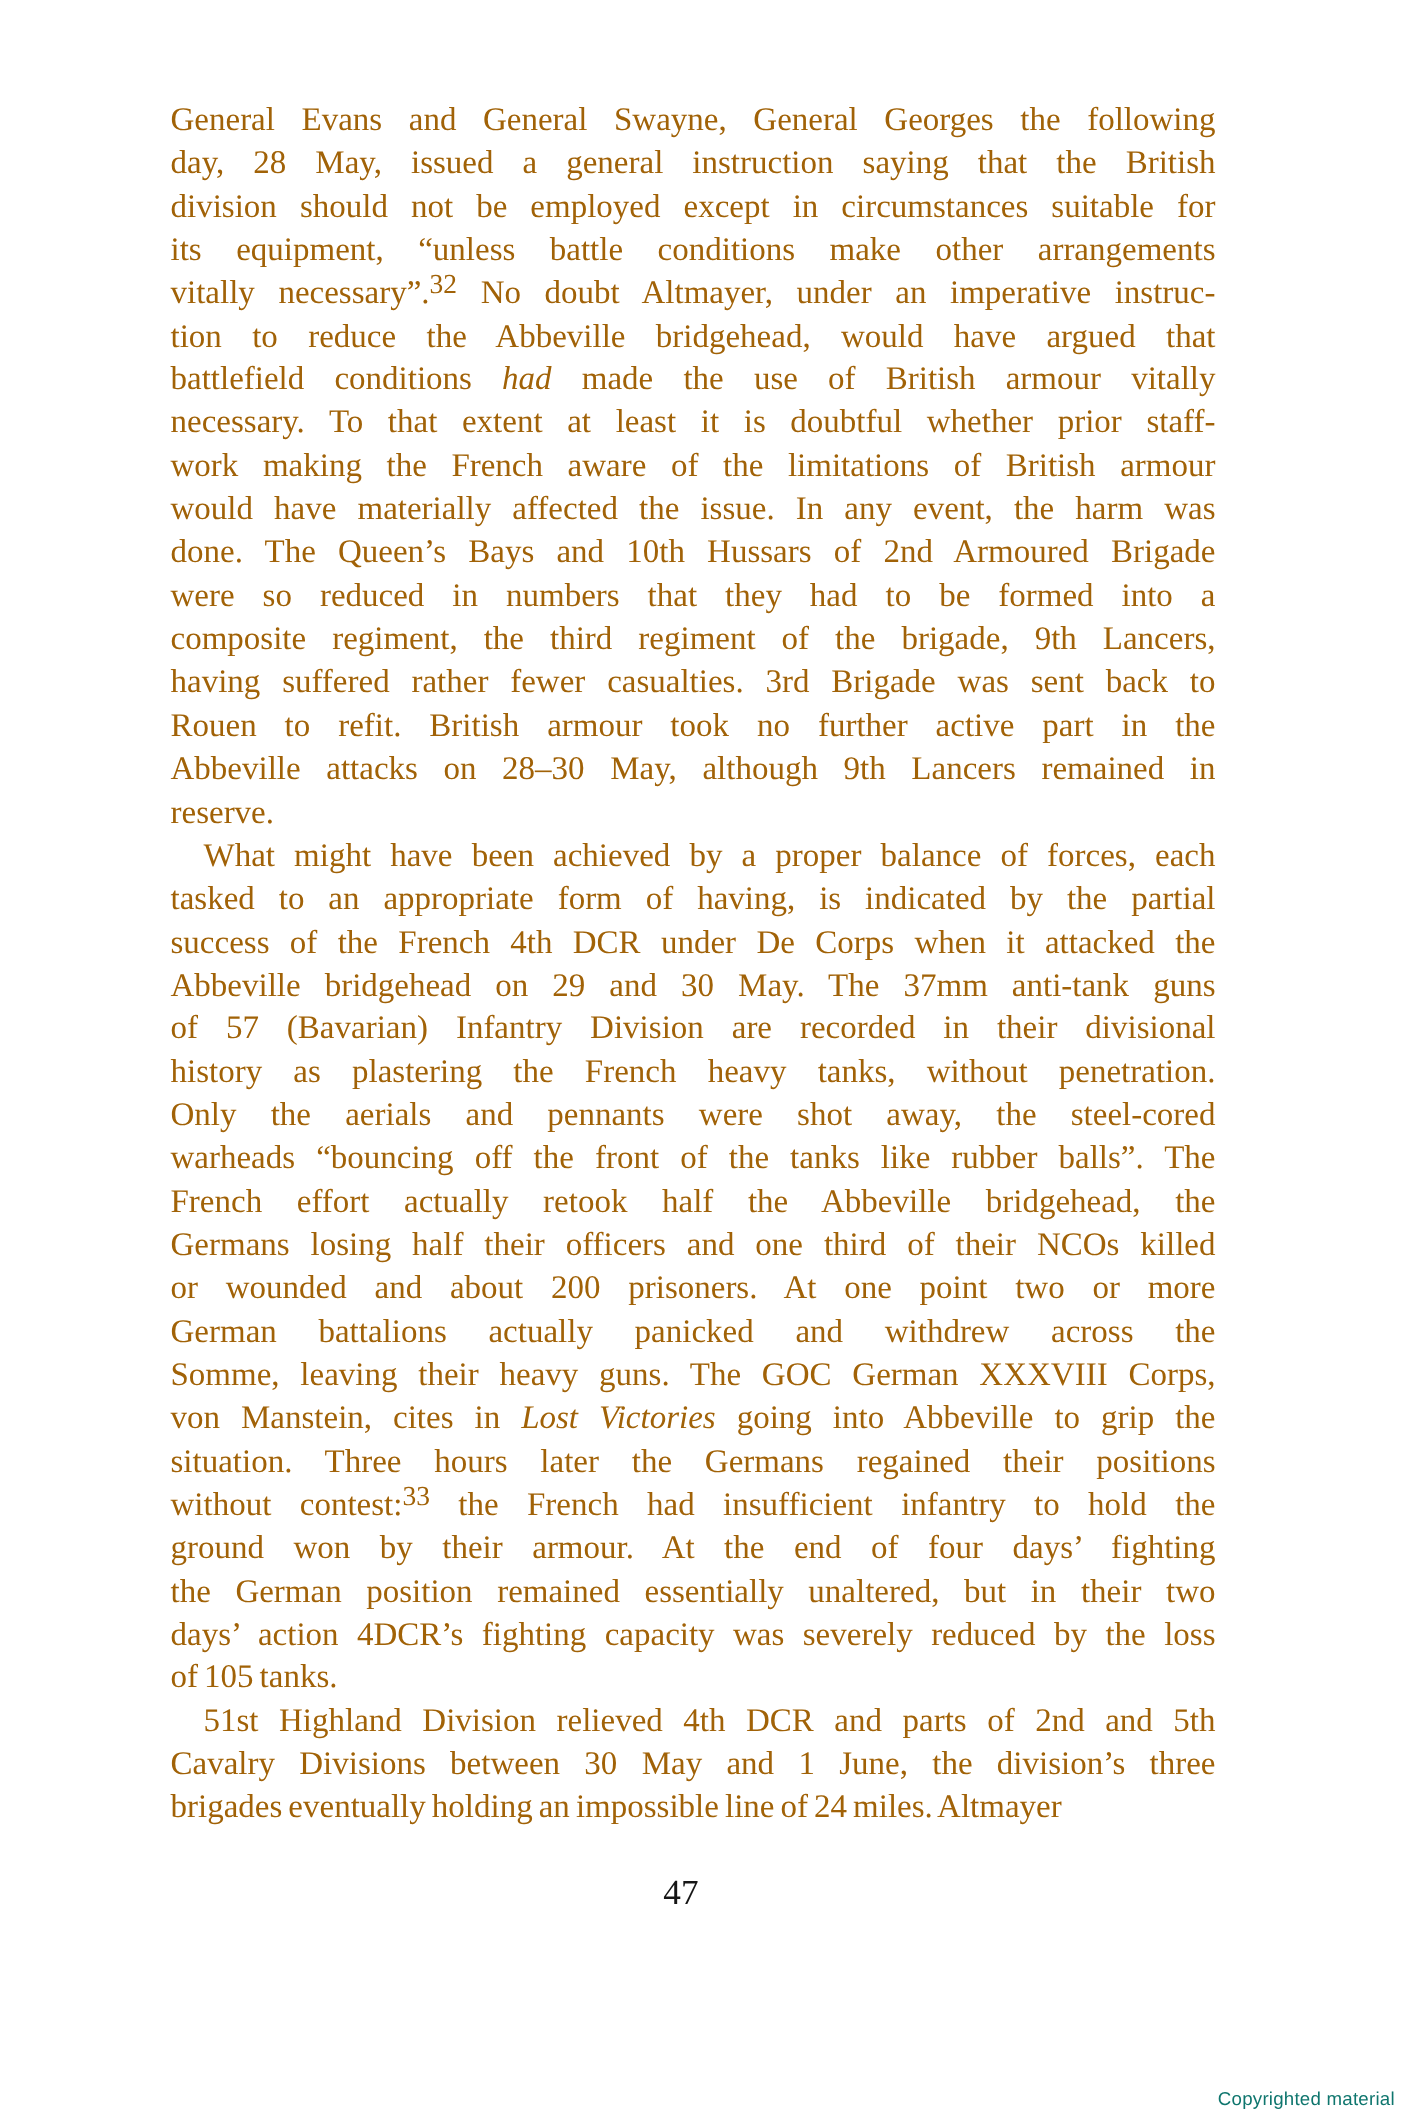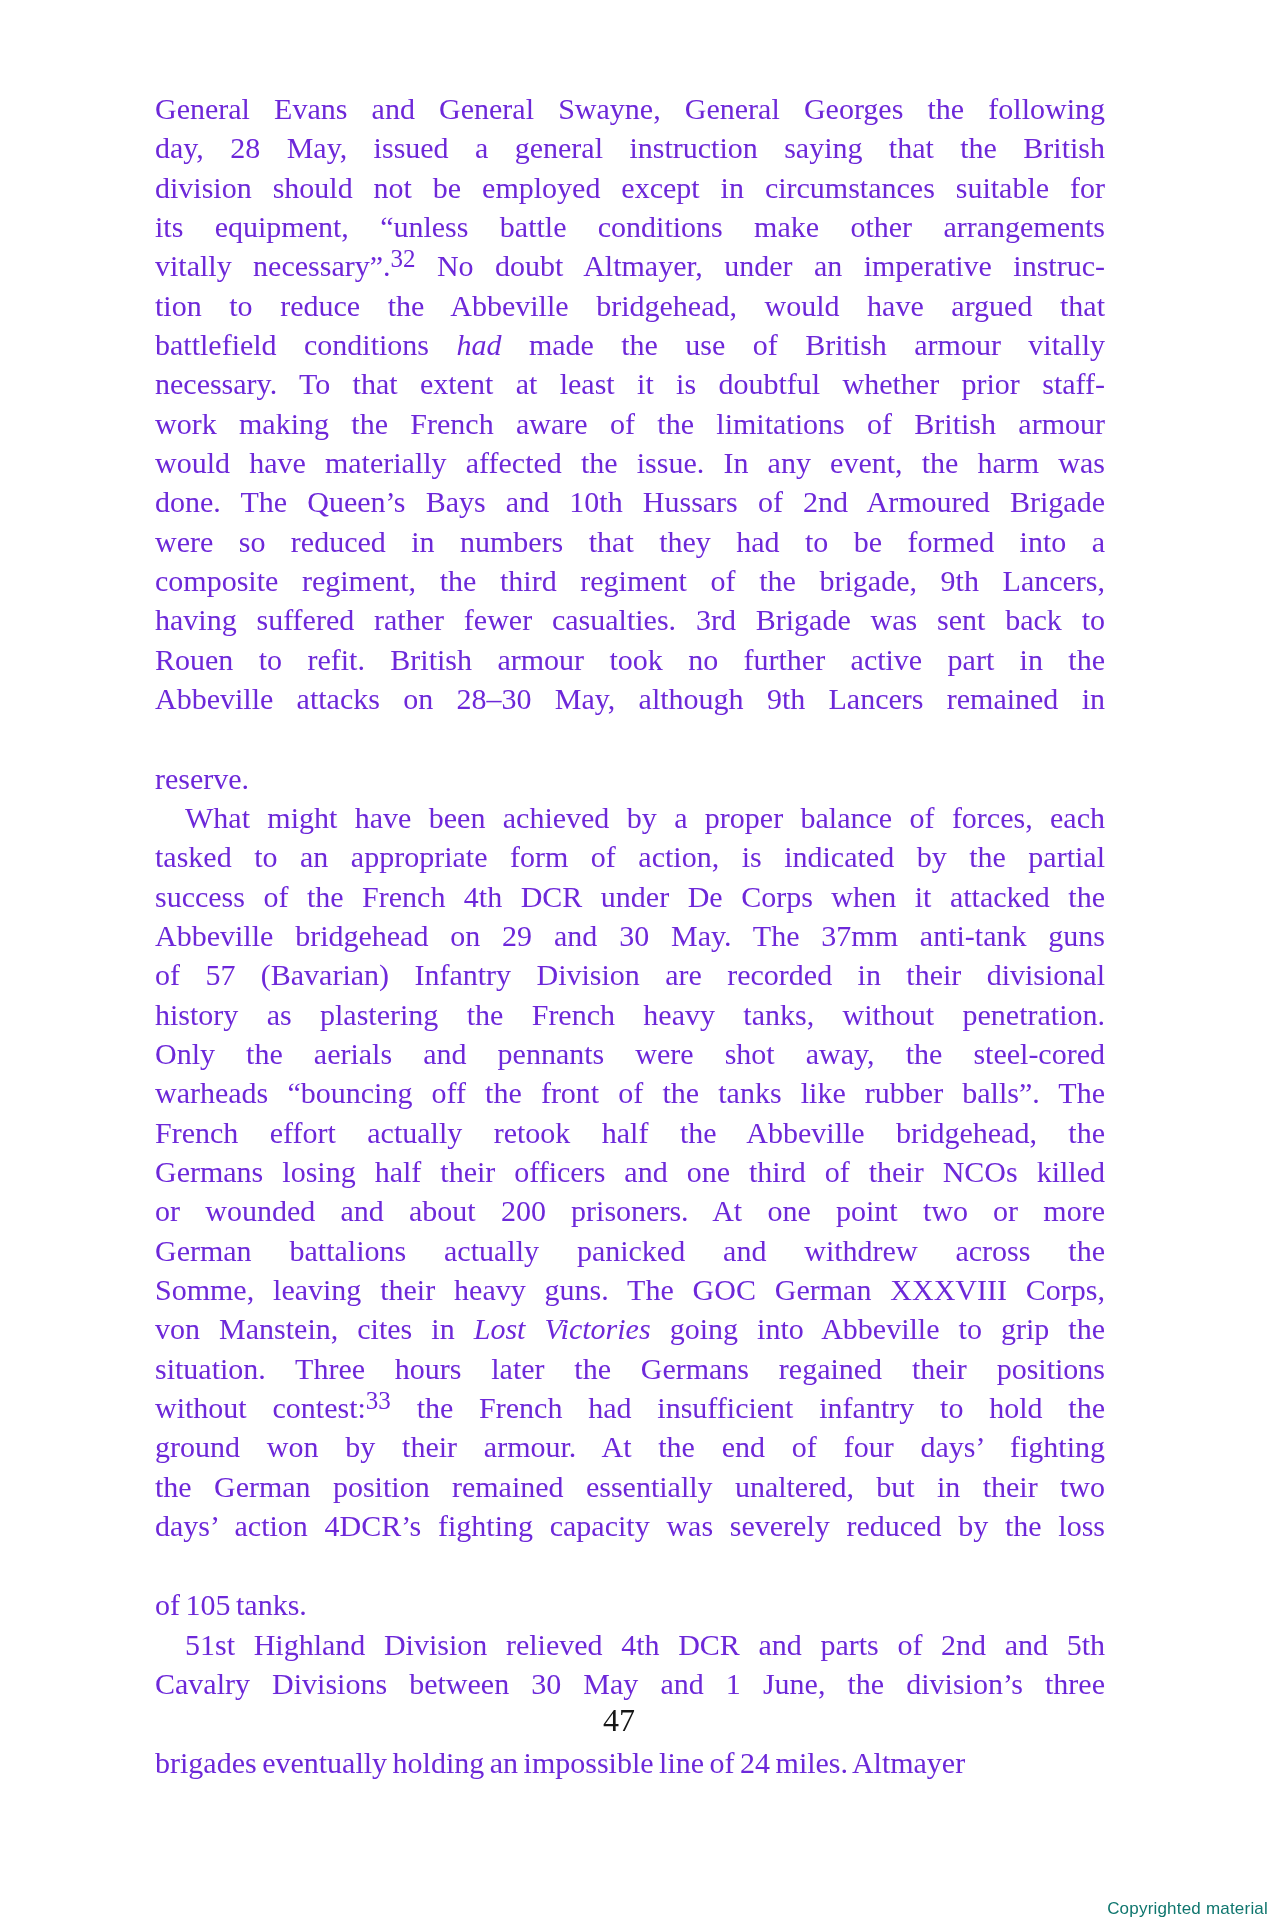--- a/index.html
+++ b/index.html
@@ -18,34 +18,33 @@
     inset: 0;
     background: #ffffff;
   }
   .text-block {
     position: absolute;
     left: 155px;
     top: 92px;
     width: 950px;
     font-family: "Liberation Serif", "DejaVu Serif", serif;
     font-size: 30px;
-    color: #6d28d9;
+    color: #a16207;
     word-spacing: -2px;
   }
   .line {
     height: 39.35px;
     overflow: visible;
     text-align: justify;
     text-align-last: justify;
     white-space: normal;
   }
   .line.last {
     text-align: left;
     text-align-last: left;
-    margin-top: 40px;
   }
   .line.indent {
     text-indent: 30px;
   }
   .line i {
     font-style: italic;
   }
   .line sup {
     font-size: 25px;
     line-height: 0;
@@ -89,21 +88,21 @@
       <div class="line">work making the French aware of the limitations of British armour</div>
       <div class="line">would have materially affected the issue. In any event, the harm was</div>
       <div class="line">done. The Queen’s Bays and 10th Hussars of 2nd Armoured Brigade</div>
       <div class="line">were so reduced in numbers that they had to be formed into a</div>
       <div class="line">composite regiment, the third regiment of the brigade, 9th Lancers,</div>
       <div class="line">having suffered rather fewer casualties. 3rd Brigade was sent back to</div>
       <div class="line">Rouen to refit. British armour took no further active part in the</div>
       <div class="line">Abbeville attacks on 28–30 May, although 9th Lancers remained in</div>
       <div class="line last">reserve.</div>
       <div class="line indent">What might have been achieved by a proper balance of forces, each</div>
-      <div class="line">tasked to an appropriate form of action, is indicated by the partial</div>
+      <div class="line">tasked to an appropriate form of having, is indicated by the partial</div>
       <div class="line">success of the French 4th DCR under De Corps when it attacked the</div>
       <div class="line">Abbeville bridgehead on 29 and 30 May. The 37mm anti-tank guns</div>
       <div class="line">of 57 (Bavarian) Infantry Division are recorded in their divisional</div>
       <div class="line">history as plastering the French heavy tanks, without penetration.</div>
       <div class="line">Only the aerials and pennants were shot away, the steel-cored</div>
       <div class="line">warheads “bouncing off the front of the tanks like rubber balls”. The</div>
       <div class="line">French effort actually retook half the Abbeville bridgehead, the</div>
       <div class="line">Germans losing half their officers and one third of their NCOs killed</div>
       <div class="line">or wounded and about 200 prisoners. At one point two or more</div>
       <div class="line">German battalions actually panicked and withdrew across the</div>

